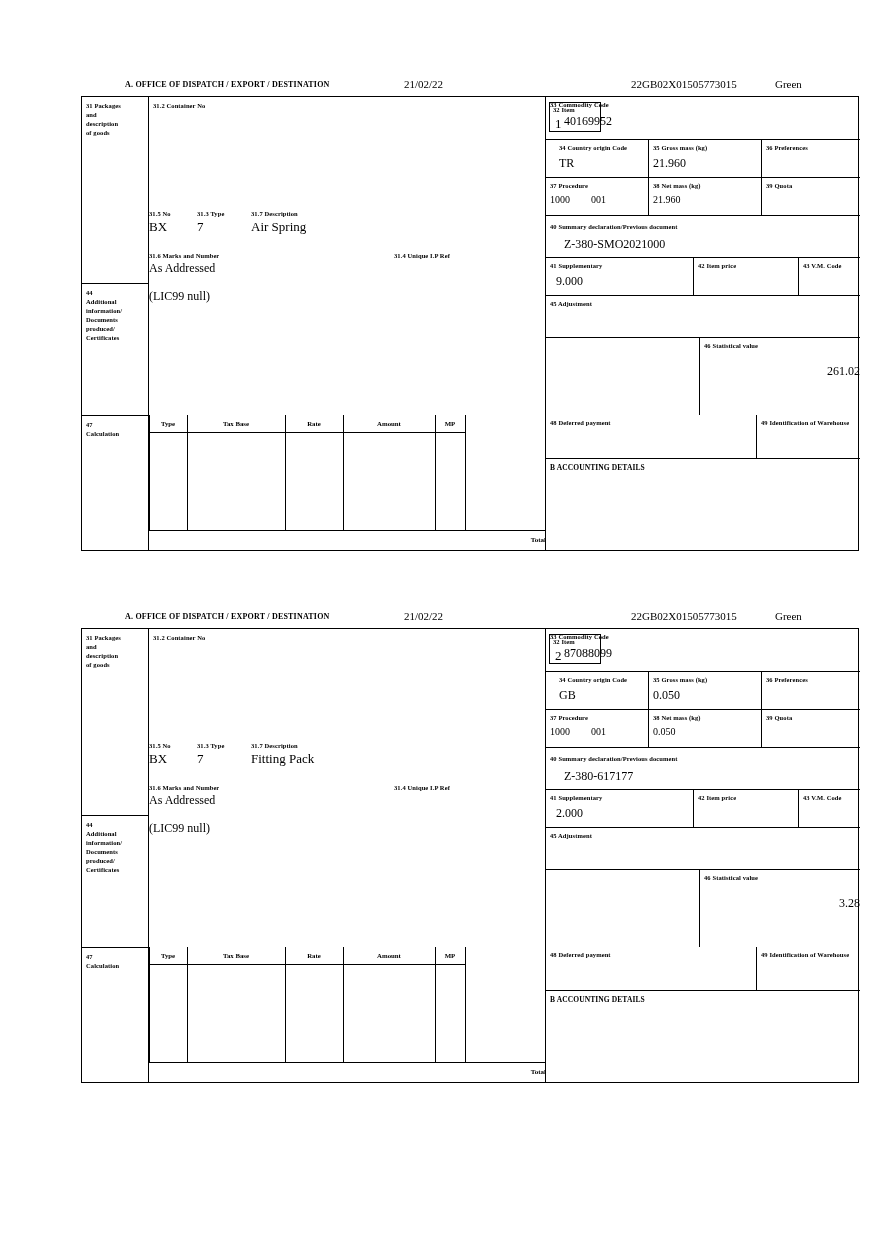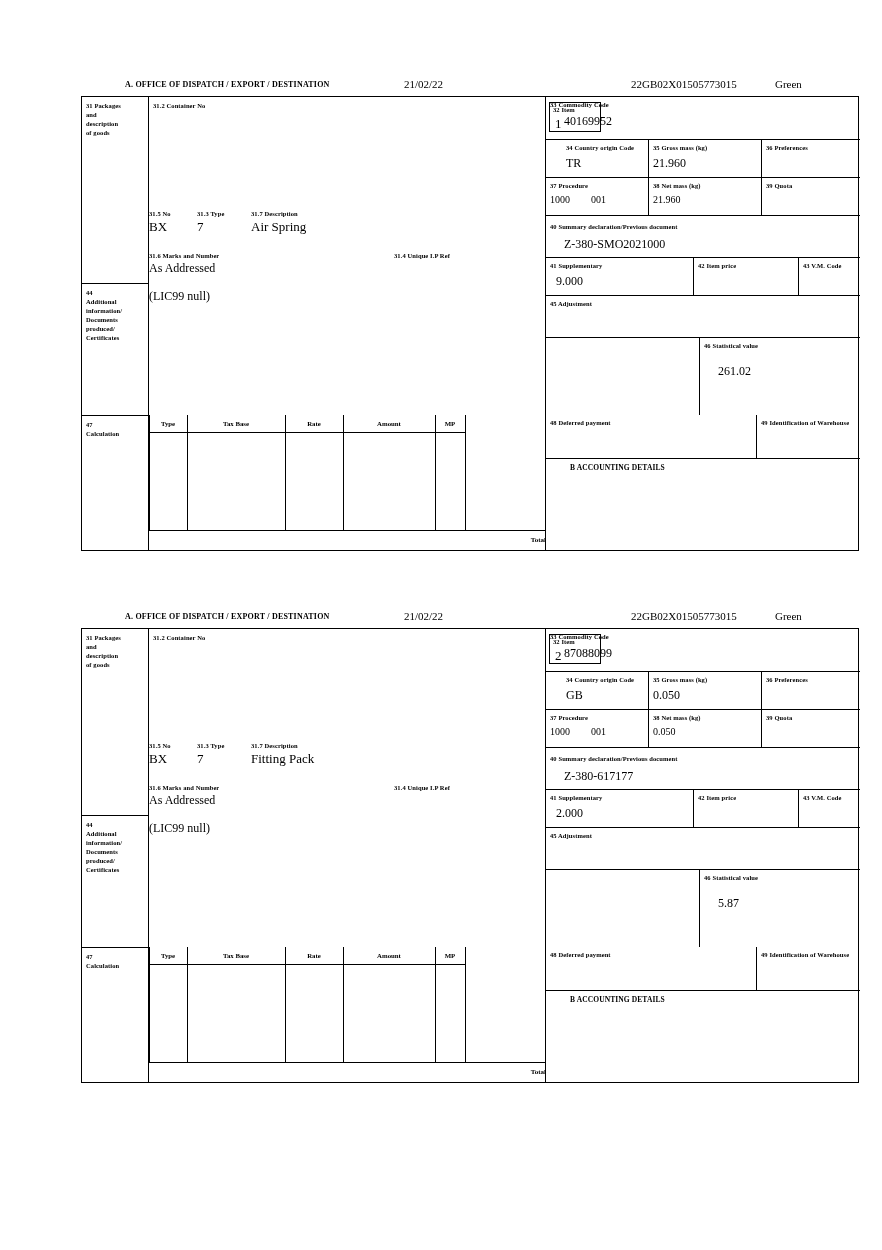--- a/index.html
+++ b/index.html
@@ -115,35 +115,35 @@
 
   .row316 { position: absolute; left: 0px; top: 154px; width: 397px;}
   .row316 .l1 { position: absolute; left: 0px; top:0; }
   .row316 .l2 { position: absolute; left: 245px; top:0; }
   .row316 .v1 { position: absolute; left: 0px; top: 10px; font-size: 12px;}
 
   .lic { position: absolute; left: 0px; top: 6px; font-size: 12px; }
 
   
   .c33 { left: 463px; top: 0; width: 315px; height: 42px; border-left: 1px solid #000; padding: 3px 0 0 4px;}
-  .c34 { left: 463px; top: 42px; width: 103px; height: 38px; border-left:1px solid #000; border-top:1px solid #000; padding: 3px 0 0 20px;}
+  .c34 { left: 463px; top: 42px; width: 103px; height: 38px; border-left:1px solid #000; border-top:1px solid #000; padding: 3px 0 0 13px;}
   .c35 { left: 566px; top: 42px; width: 113px; height: 38px; border-left:1px solid #000; border-top:1px solid #000; padding: 3px 0 0 4px;}
   .c36 { left: 679px; top: 42px; width: 99px; height: 38px; border-left:1px solid #000; border-top:1px solid #000; padding: 3px 0 0 4px;}
   .c37 { left: 463px; top: 80px; width: 103px; height: 38px; border-left:1px solid #000; border-top:1px solid #000; padding: 3px 0 0 4px;}
   .c38 { left: 566px; top: 80px; width: 113px; height: 38px; border-left:1px solid #000; border-top:1px solid #000; padding: 3px 0 0 4px;}
   .c39 { left: 679px; top: 80px; width: 99px; height: 38px; border-left:1px solid #000; border-top:1px solid #000; padding: 3px 0 0 4px;}
   .c40 { left: 463px; top: 118px; width: 315px; height: 42px; border-left:1px solid #000; border-top:1px solid #000; padding: 6px 0 0 4px;}
   .c41 { left: 463px; top: 160px; width: 148px; height: 38px; border-left:1px solid #000; border-top:1px solid #000; padding: 3px 0 0 4px;}
   .c42 { left: 611px; top: 160px; width: 105px; height: 38px; border-left:1px solid #000; border-top:1px solid #000; padding: 3px 0 0 4px;}
   .c43 { left: 716px; top: 160px; width: 62px; height: 38px; border-left:1px solid #000; border-top:1px solid #000; padding: 3px 0 0 4px;}
   .c45 { left: 463px; top: 198px; width: 315px; height: 42px; border-left:1px solid #000; border-top:1px solid #000; padding: 3px 0 0 4px;}
   .c46wrap { left: 463px; top: 240px; width: 315px; height: 78px; border-top:1px solid #000; }
   .dotted { position:absolute; left:463px; top:240px; height: 78px; border-left: 1px dotted #000; }
   .c46 { left: 617px; top: 240px; width: 161px; height: 78px; border-left:1px solid #000; border-top:1px solid #000; padding: 3px 0 0 4px;}
-  .c46 .v { font-size: 12px; margin-top: 14px; margin-left: 14px;}
+  .c46 .v { font-size: 12px; margin-top: 14px; margin-left: 14px; text-align: right;}
 
   .c40 .v { font-size: 12px; margin-top: 6px; margin-left: 14px;}
   .c33 .v { font-size: 12px; margin-top: 5px; margin-left: 14px;}
 
   .c34 .v, .c35 .v, .c36 .v { font-size: 12px; margin-top: 4px; }
   .c37 .v, .c38 .v { font-size: 10px; margin-top: 4px; }
   .c41 .v { font-size: 12px; margin-top: 4px; margin-left: 6px;}
 
   
   .calc {
@@ -163,21 +163,21 @@
   .calc .vline { position:absolute; top:0; width:0; border-left: 1px solid #000; height: 115px;}
   .calc .total {
     position: absolute; left: 0; top: 115px; width: 397px; height: 20px;
     font-size: 7px; font-weight: bold; text-align: right; line-height: 20px;
   }
   .calcframe { position:absolute; left: 0; top:0; width: 397px; height: 115px; }
 
   .c48 { left: 463px; top: 318px; width: 211px; height: 43px; border-left:1px solid #000; padding: 3px 0 0 4px;}
   .c49 { left: 674px; top: 318px; width: 104px; height: 43px; border-left:1px solid #000; padding: 3px 0 0 4px;}
   .cB  { left: 463px; top: 361px; width: 315px; height: 93px; border-left:1px solid #000; border-top:1px solid #000; padding: 4px 0 0 4px;}
-  .cB .lbl { font-size: 7.5px; margin-left: 20px; }
+  .cB .lbl { font-size: 7.5px; }
 </style>
 </head>
 <body>
 
 <div class="page">
 
   <div class="form form1">
 
     <div class="hdr">
       <div class="office lbl" style="font-size:8px;">A.  OFFICE OF DISPATCH / EXPORT / DESTINATION</div>
@@ -444,21 +444,21 @@
         <div class="v"></div>
       </div>
       <div class="cell c45">
         <div class="lbl">45 Adjustment</div>
         <div class="v"></div>
       </div>
       <div class="dotted"></div>
       <div class="cell c46wrap" style="position:absolute;border-left:1px solid #000;"></div>
       <div class="cell c46">
         <div class="lbl">46 Statistical value</div>
-        <div class="v">5.87</div>
+        <div class="v">3.28</div>
       </div>
 
       <div class="calc">
         <div class="calcframe" style="border-bottom:1px solid #000;"></div>
         <div class="ch" style="left:0;width:38px;">Type</div>
         <div class="ch" style="left:38px;width:98px;">Tax Base</div>
         <div class="ch" style="left:136px;width:58px;">Rate</div>
         <div class="ch" style="left:194px;width:92px;">Amount</div>
         <div class="ch" style="left:286px;width:30px;">MP</div>
         <div class="vline" style="left:0;"></div>

